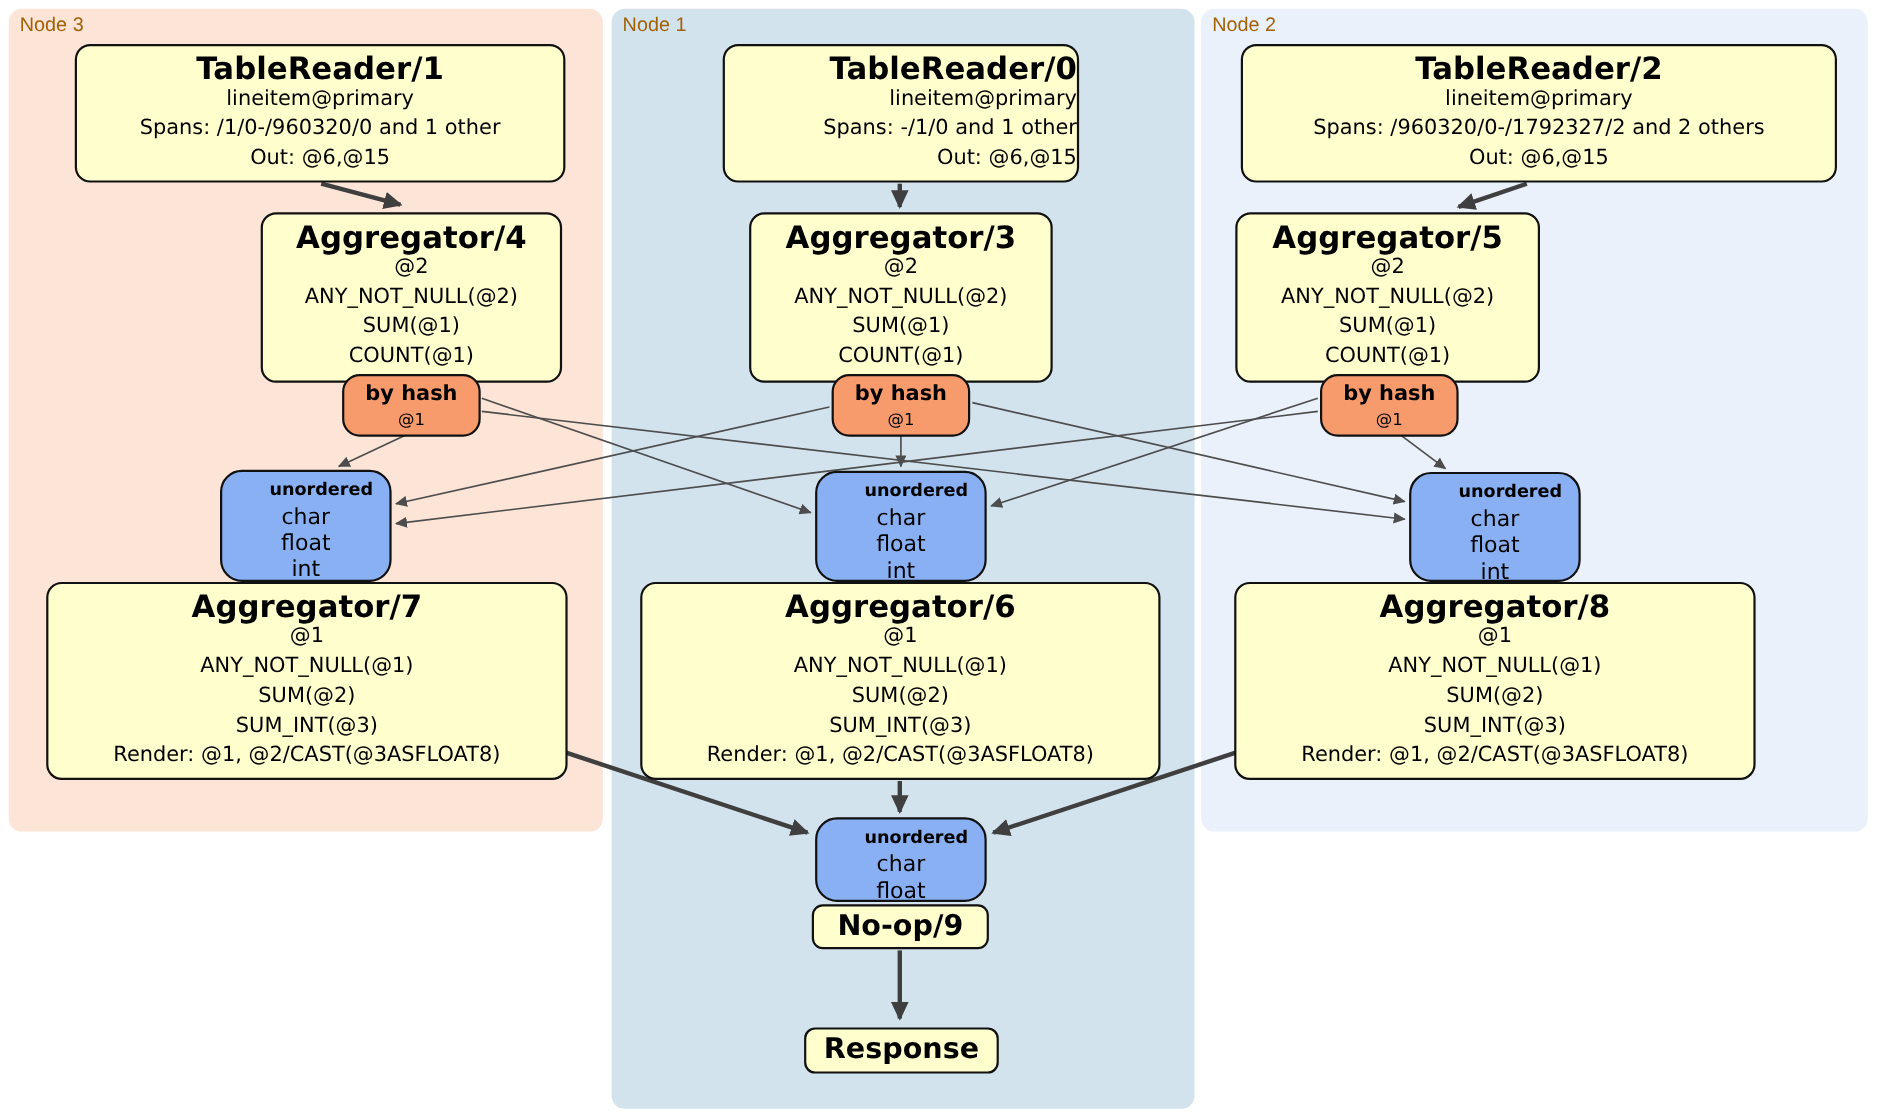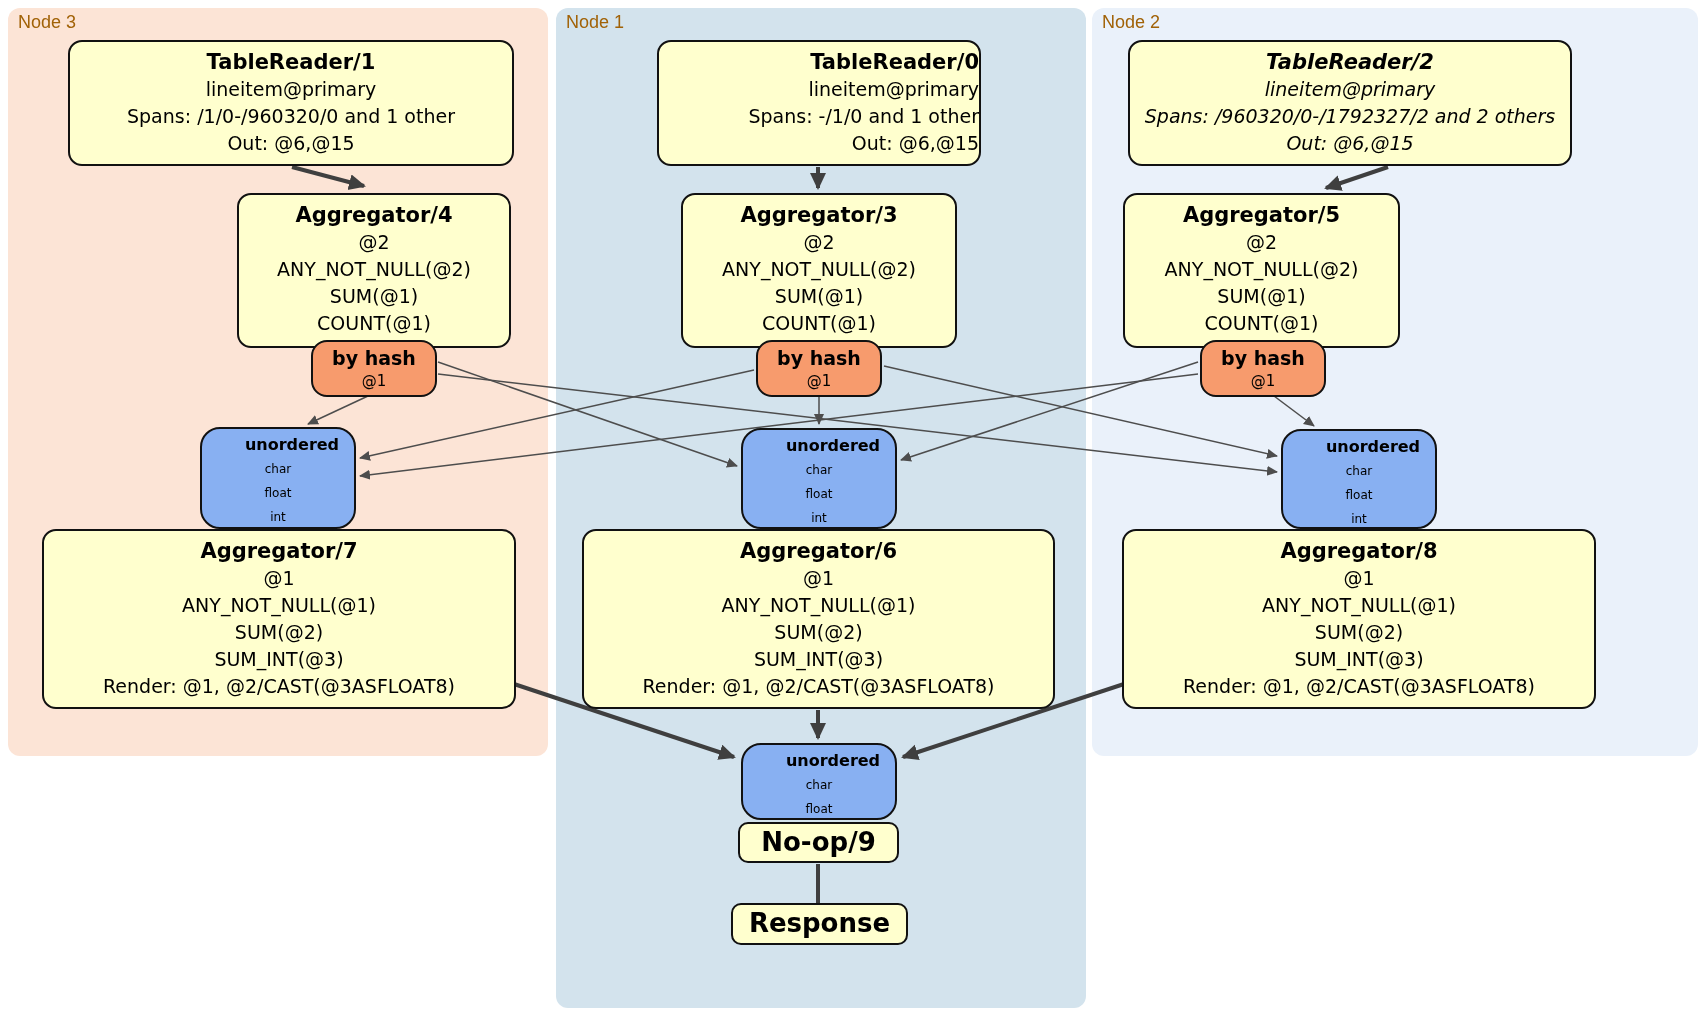--- a/index.html
+++ b/index.html
@@ -7,30 +7,30 @@
           font-family:"DejaVu Sans","Liberation Sans",sans-serif;color:#000;}
   .region{position:absolute;border-radius:12px;z-index:0;}
   .region-label{position:absolute;left:10px;top:4px;font-family:"Liberation Sans",sans-serif;
           font-size:18px;color:#a16207;white-space:nowrap;}
   #region-node3{left:8px;top:8px;width:540px;height:748px;background:#fce4d6;}
   #region-node1{left:556px;top:8px;width:530px;height:1000px;background:#d3e3ed;}
   #region-node2{left:1092px;top:8px;width:606px;height:748px;background:#eaf1fa;}
   .edges{position:absolute;left:0;top:0;z-index:1;}
   .pbox{position:absolute;box-sizing:border-box;background:#ffffce;border:2px solid #111;
         border-radius:14px;text-align:center;z-index:2;padding-top:7px;}
-  .ptitle{font-weight:bold;font-size:21px;line-height:27px;white-space:nowrap;}
+  .ptitle{font-weight:bold;font-size:28px;line-height:27px;white-space:nowrap;}
   .pline{font-size:19px;line-height:27px;white-space:nowrap;}
   .router{position:absolute;box-sizing:border-box;background:#f79b6d;border:2px solid #111;
         border-radius:16px;text-align:center;z-index:3;padding-top:4px;}
   .rlabel{font-weight:bold;font-size:19px;line-height:25px;}
   .rdetail{font-size:15px;line-height:20px;}
   .sync{position:absolute;box-sizing:border-box;background:#88b0f2;border:2px solid #111;
         border-radius:20px;text-align:center;z-index:3;padding-top:3px;}
   .slabel{font-weight:bold;font-size:16px;line-height:25px;margin-left:28px;}
-  .sitem{font-size:12px;line-height:24px;}
+  .sitem{font-size:20px;line-height:24px;}
   .terminal{position:absolute;box-sizing:border-box;background:#ffffce;border:2px solid #111;
         border-radius:10px;text-align:center;z-index:3;}
   .tlabel{font-weight:bold;font-size:26px;line-height:37px;white-space:nowrap;}
 </style>
 </head>
 <body>
 
 <div id="canvas">
 
   <div class="region" id="region-node3">
@@ -136,25 +136,25 @@
     <div class="pline">Render: @1, @2/CAST(@3ASFLOAT8)</div>
   </div>
   <div class="sync" style="left:741px;top:743px;width:156px;height:77px;">
     <div class="slabel">unordered</div>
     <div class="sitem">char</div>
     <div class="sitem">float</div>
   </div>
   <div class="terminal" style="left:738px;top:822px;width:161px;height:41px;">
     <div class="tlabel">No-op/9</div>
   </div>
-  <div class="terminal" style="left:731px;top:903px;width:177px;height:42px;">
+  <div class="terminal" style="left:731px;top:934px;width:177px;height:42px;">
     <div class="tlabel">Response</div>
   </div>
 
-  <div class="pbox" style="left:1128px;top:40px;width:444px;height:126px;font-style:italic;">
+  <div class="pbox" style="left:1128px;top:40px;width:542px;height:126px;">
     <div class="ptitle">TableReader/2</div>
     <div class="pline">lineitem@primary</div>
     <div class="pline">Spans: /960320/0-/1792327/2 and 2 others</div>
     <div class="pline">Out: @6,@15</div>
   </div>
   <div class="pbox" style="left:1123px;top:193px;width:277px;height:155px;">
     <div class="ptitle">Aggregator/5</div>
     <div class="pline">@2</div>
     <div class="pline">ANY_NOT_NULL(@2)</div>
     <div class="pline">SUM(@1)</div>

